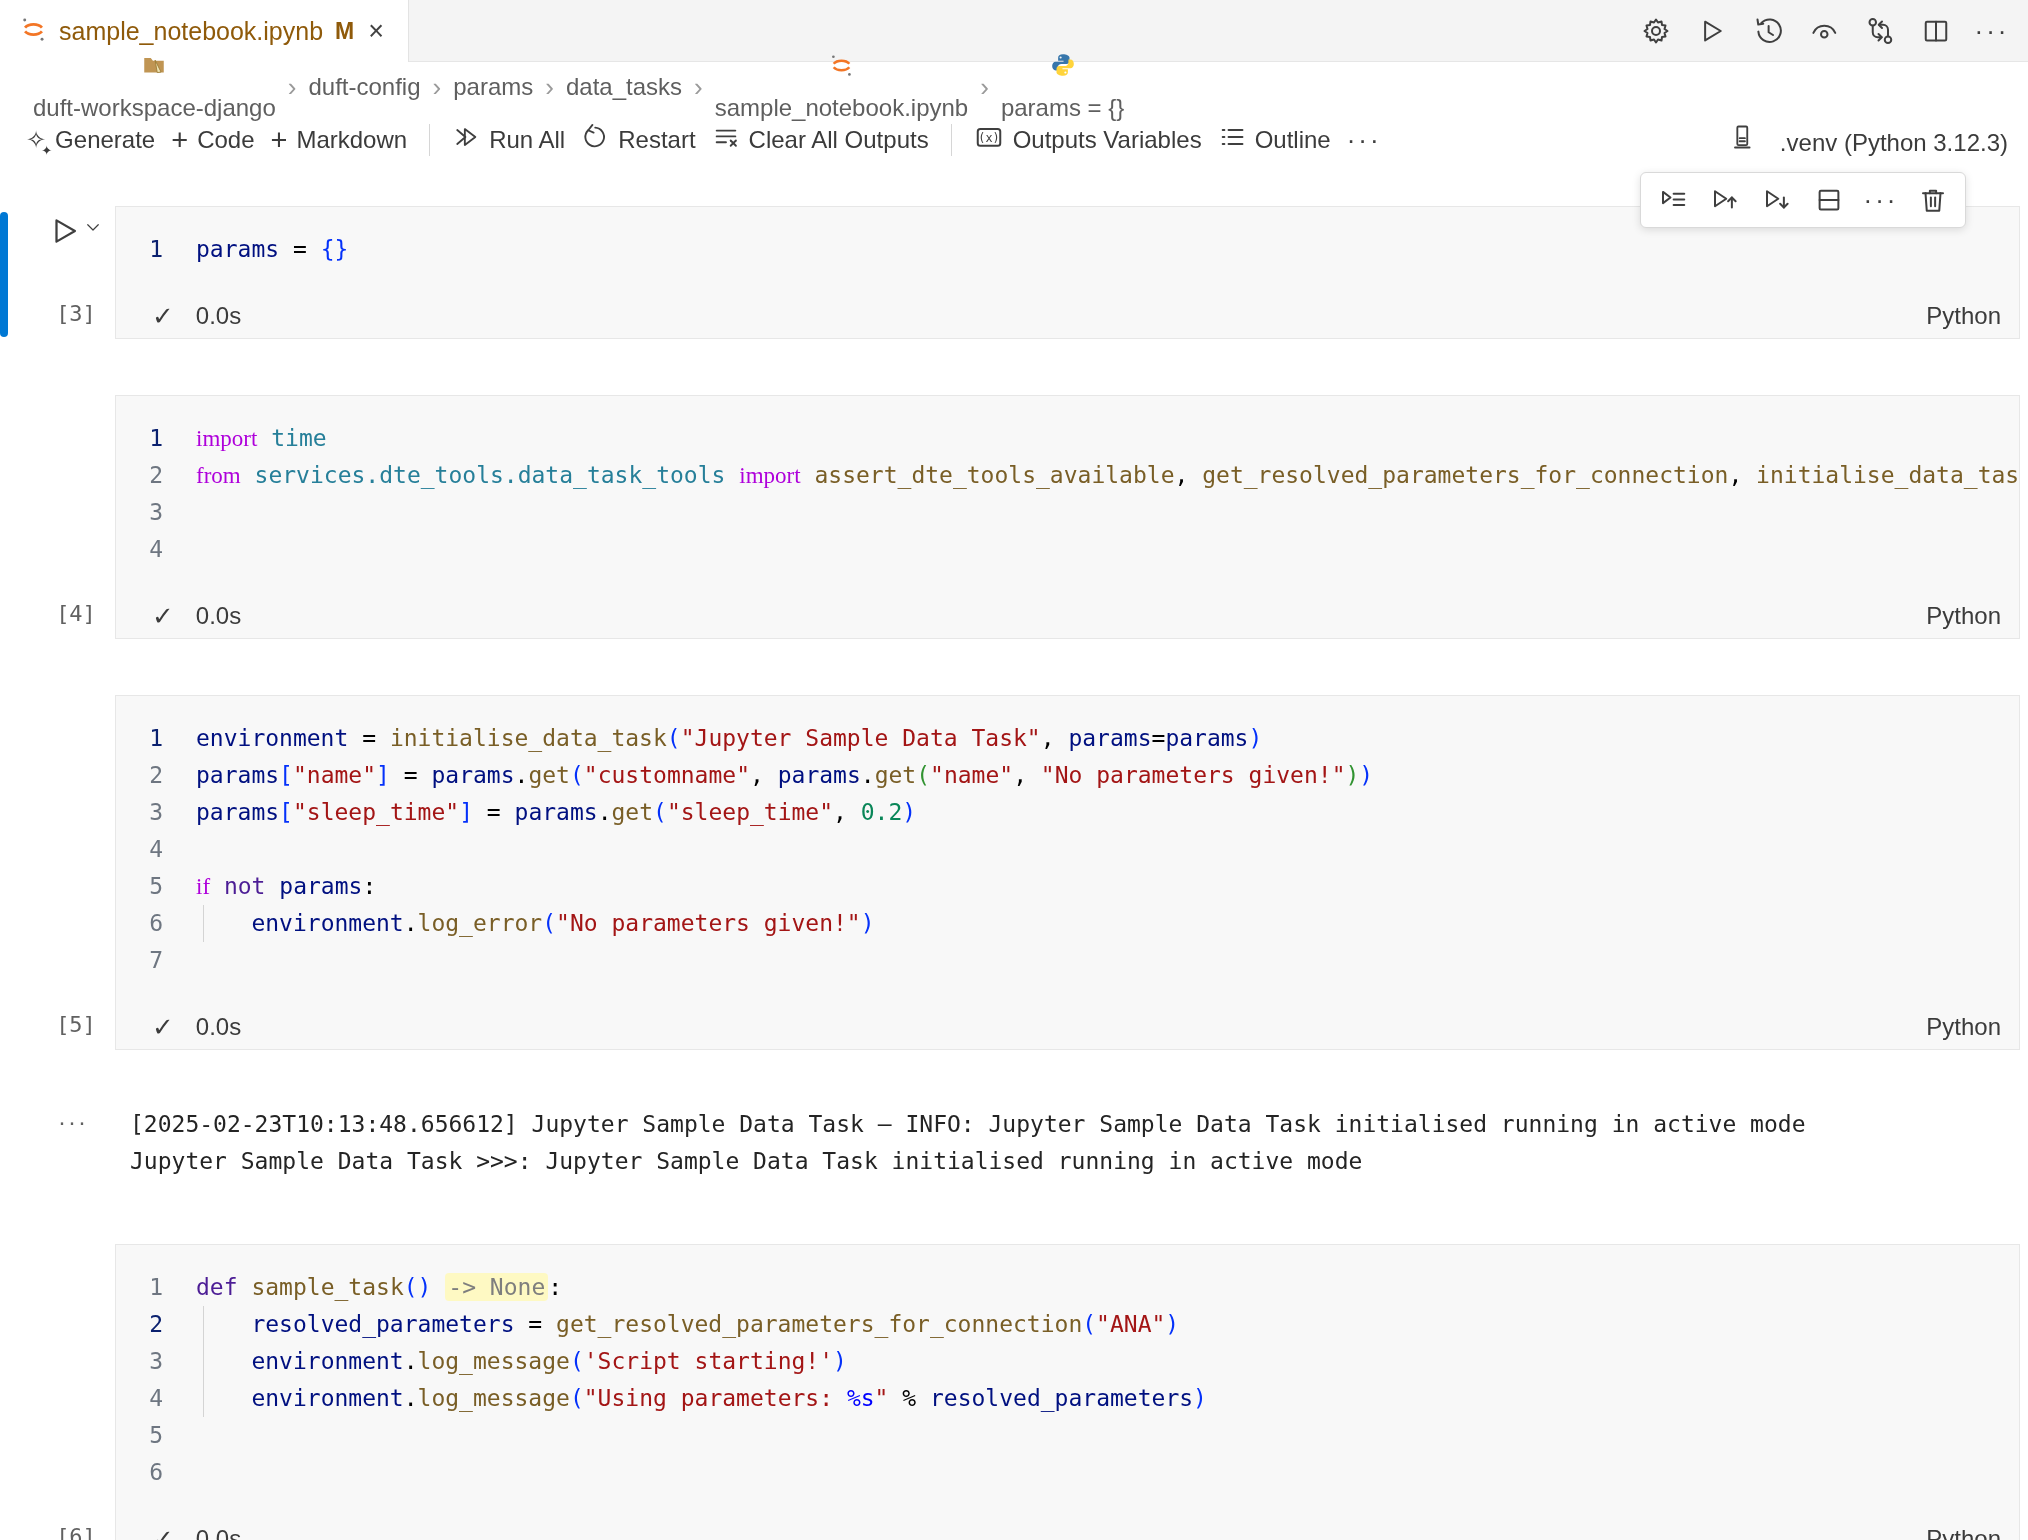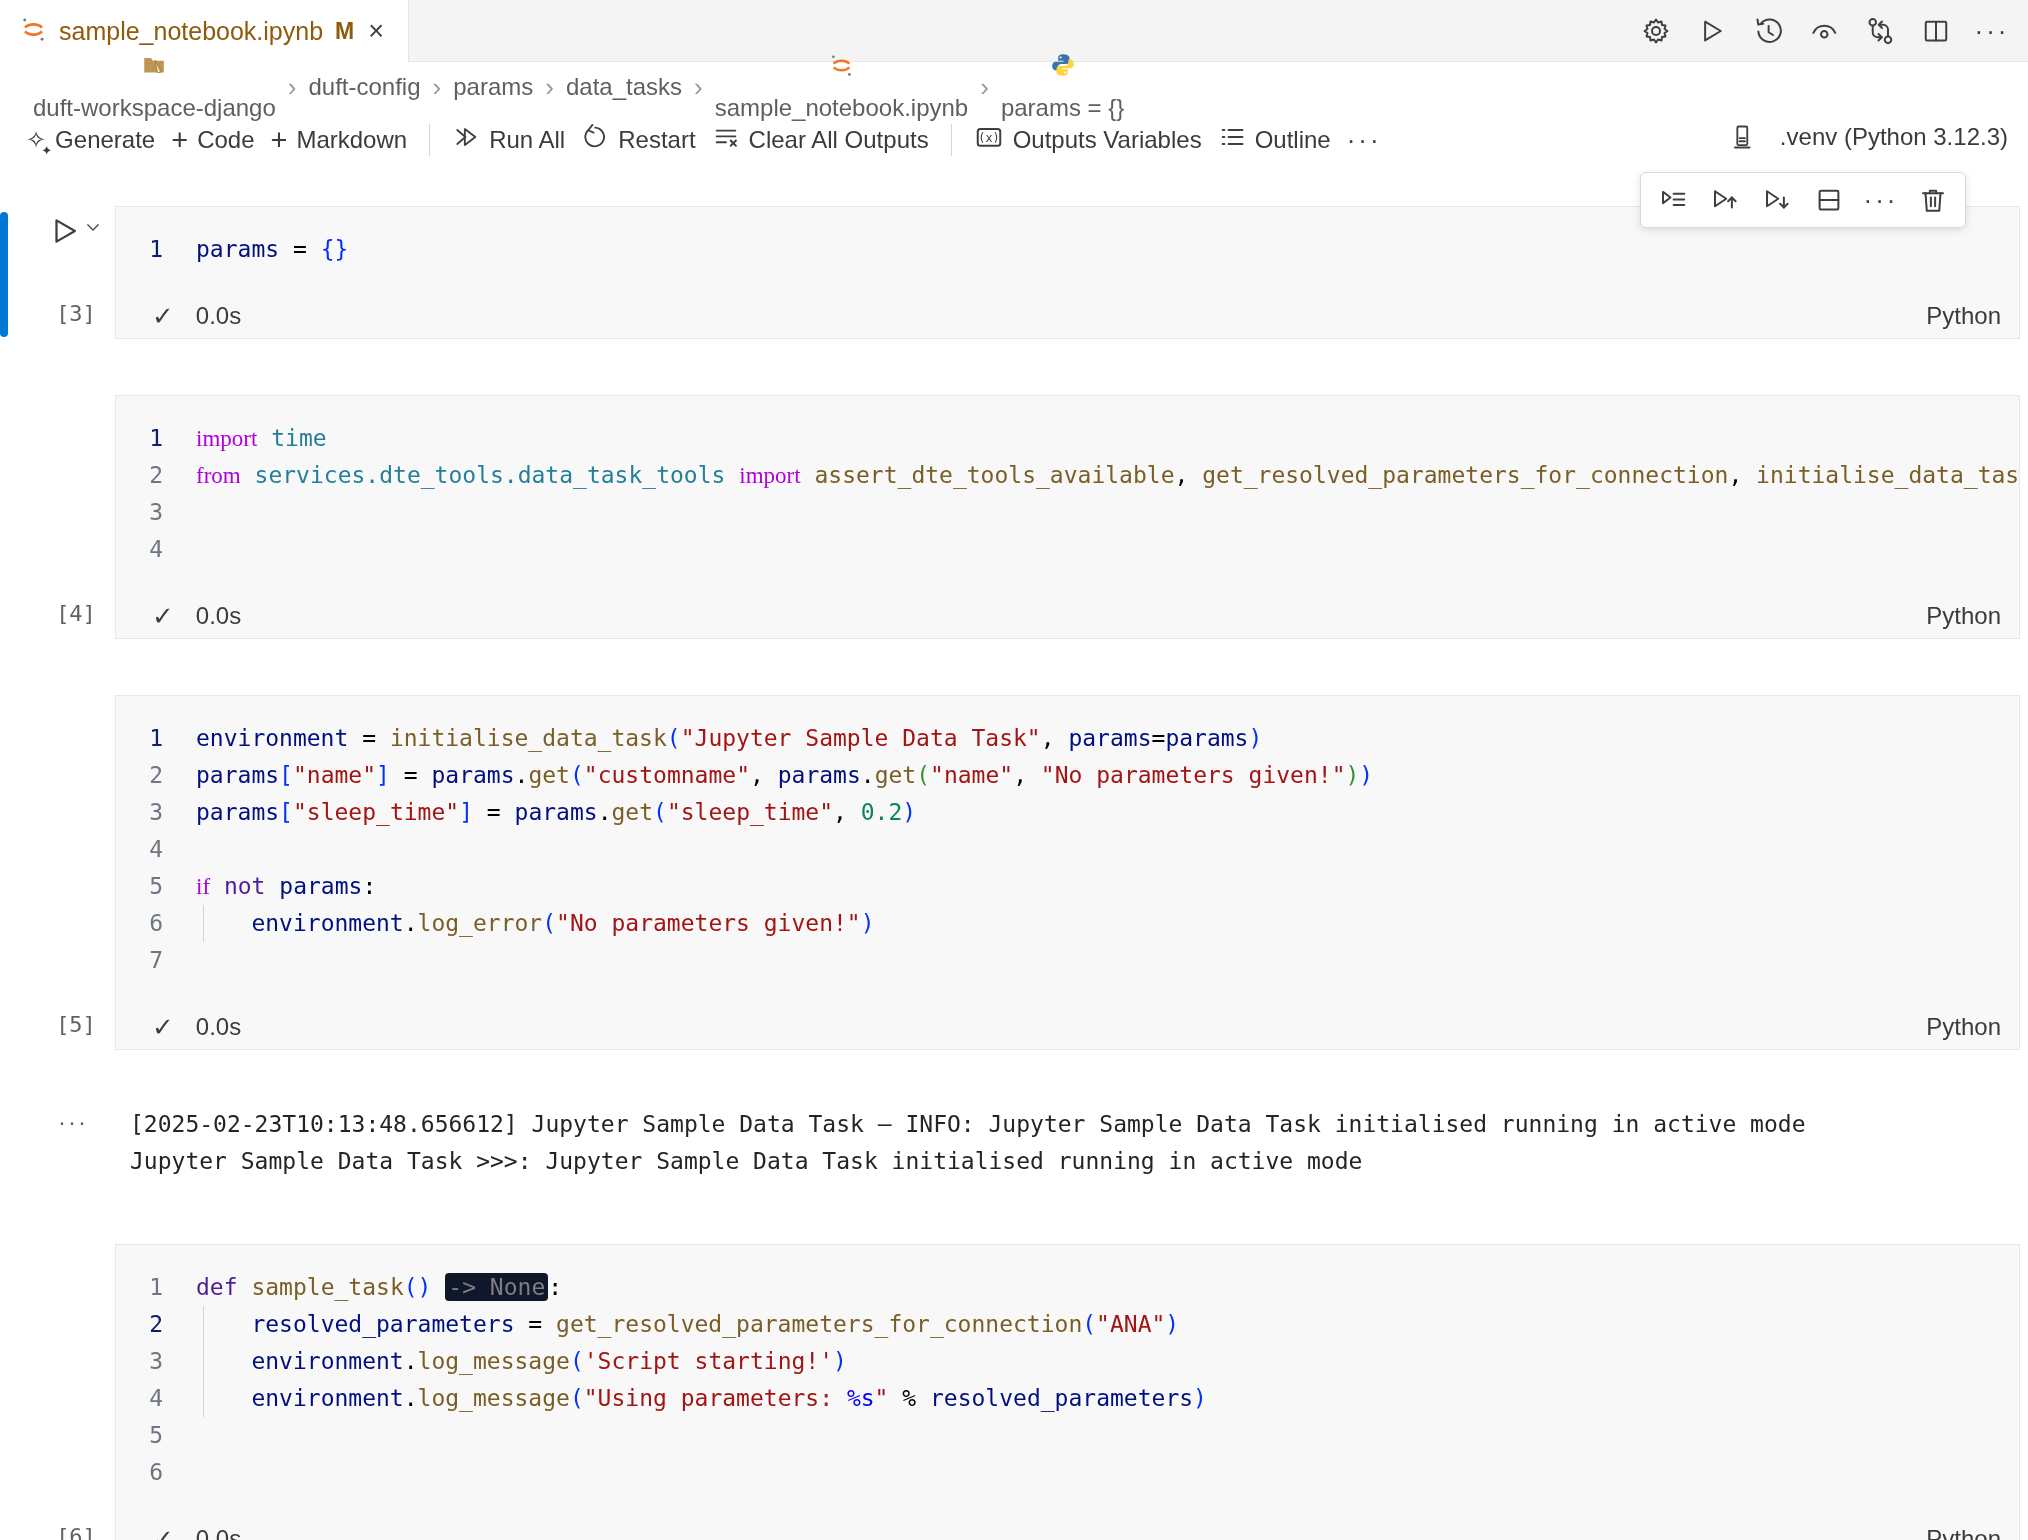--- a/index.html
+++ b/index.html
@@ -25,21 +25,21 @@
                 padding-left:33px; font-size:24px; color:#5f5f5f; }
   .crumb { display:flex; align-items:center; gap:10px; cursor:pointer;flex-direction:column; }
   .crumb-sep { color:#9a9a9a; font-size:26px; margin:0 12px; }
 
   
   .nb-toolbar { height:56px; background:#fff; display:flex; align-items:center;
                 padding:0 20px 0 18px; font-size:24px; color:#3b3b3b; }
   .tb-item { display:flex; align-items:center; gap:9px; cursor:pointer; padding:4px 8px; border-radius:5px; }
   .tb-sep { width:1px; height:32px; background:#d6d6d6; margin:0 14px; }
   .tb-plus { font-size:29px; color:#3b3b3b; line-height:1; }
-  .kernel { margin-left:auto; display:flex; align-items:flex-start; gap:24px; cursor:pointer; }
+  .kernel { margin-left:auto; display:flex; align-items:flex-end; gap:24px; cursor:pointer; }
   .sparkle { font-size:24px; position:relative; }
   .sparkle small { position:absolute; font-size:13px; right:-6px; bottom:-4px; }
 
   
   .cell-toolbar { position:absolute; top:172px; right:62px; height:56px;
                   background:#ffffff; border:1px solid #d9d9d9; border-radius:6px;
                   box-shadow:0 2px 8px rgba(0,0,0,.12);
                   display:flex; align-items:center; gap:20px; padding:0 16px; z-index:10; }
 
   
@@ -64,21 +64,21 @@
   .check { color:#3c3c3c; font-size:26px; margin-right:22px; }
   .lang { margin-left:auto; cursor:pointer;text-align:right; }
 
   
   .tk-k  { color:#af00db;font-family:Liberation Serif, serif; } .tk-kb { color:#4c1d95; }
   .tk-ns { color:#267f99; } .tk-fn { color:#795e26; }
   .tk-v  { color:#001080; } .tk-s  { color:#a31515; }
   .tk-n  { color:#098658; } .tk-b1 { color:#0431fa; }
   .tk-b2 { color:#319331; } .tk-d  { color:#000000; }
   .tk-fmt{ color:#0000ff; }
-  .tk-hint { color:#7e7e7e; background:#0f172a; border-radius:4px; padding:1px 3px; }
+  .tk-hint { color:#7e7e7e; background:#fef9c3; border-radius:4px; padding:1px 3px; }
 
   
   .output-wrap { position:relative; margin:22px 8px 64px 0; }
   .output-dots { position:absolute; left:58px; top:2px; color:#616161; font-size:24px;
                  letter-spacing:2px; cursor:pointer; }
   .output-text { margin-left:130px; font-family:"DejaVu Sans Mono", monospace;
                  font-size:23px; line-height:37px; color:#242424; white-space:pre; overflow:hidden; }
 </style>
 </head>
 <body>

